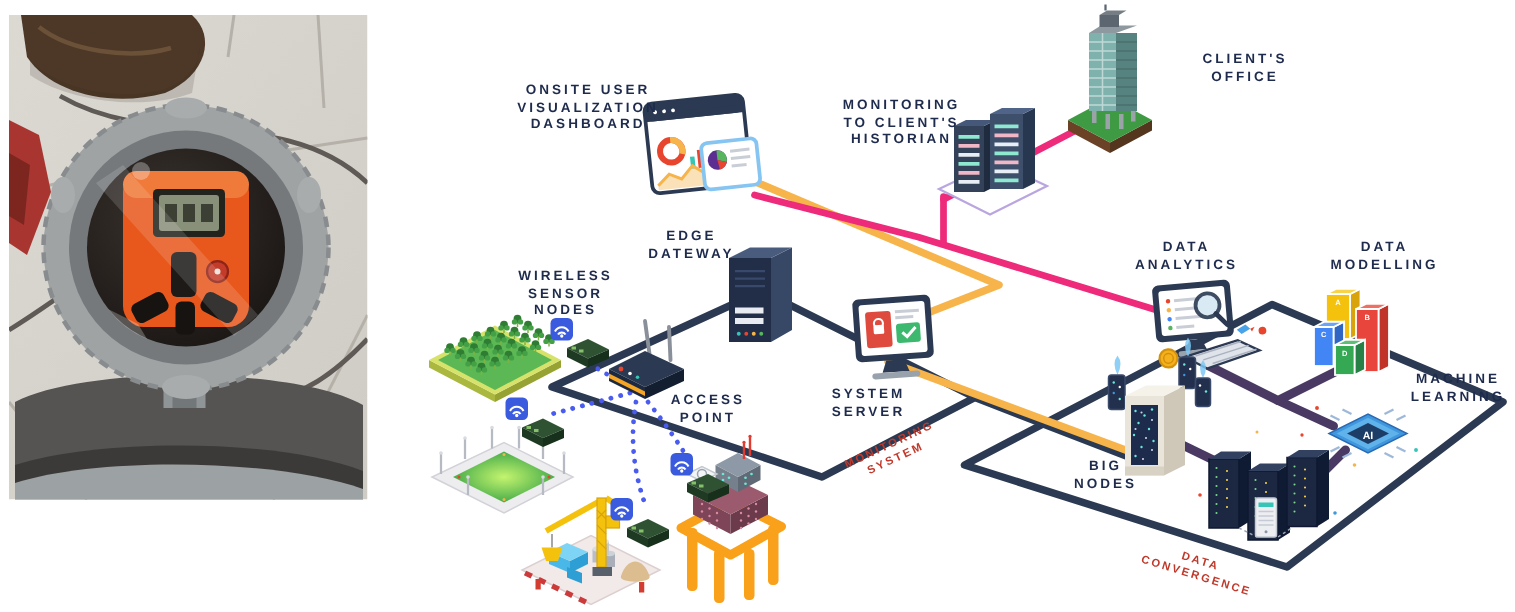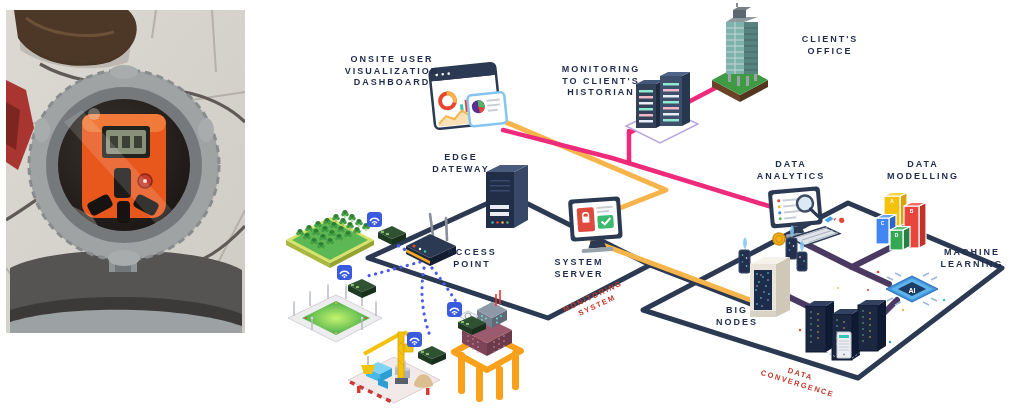--- a/index.html
+++ b/index.html
@@ -601,21 +601,24 @@
   <div class="lbl" style="left:392px;top:72px">ONSITE USER
 VISUALIZATION
 DASHBOARD</div>
   <div class="lbl" style="left:601px;top:82px">MONITORING
 TO CLIENT'S
 HISTORIAN</div>
   <div class="lbl" style="left:830px;top:46px">CLIENT'S
 OFFICE</div>
   <div class="lbl" style="left:461px;top:164px">EDGE
 DATEWAY</div>
-  <div class="lbl" style="left:472px;top:259px">ACCESS
+  <div class="lbl" style="left:377px;top:196px">WIRELESS
+SENSOR
+NODES</div>
+  <div class="lbl" style="left:472px;top:273px">ACCESS
 POINT</div>
   <div class="lbl" style="left:579px;top:269px">SYSTEM
 SERVER</div>
   <div class="lbl red rA" style="left:595px;top:301px">MONITORING
 SYSTEM</div>
   <div class="lbl" style="left:737px;top:317px">BIG
 NODES</div>
   <div class="lbl" style="left:791px;top:171px">DATA
 ANALYTICS</div>
   <div class="lbl" style="left:923px;top:171px">DATA

